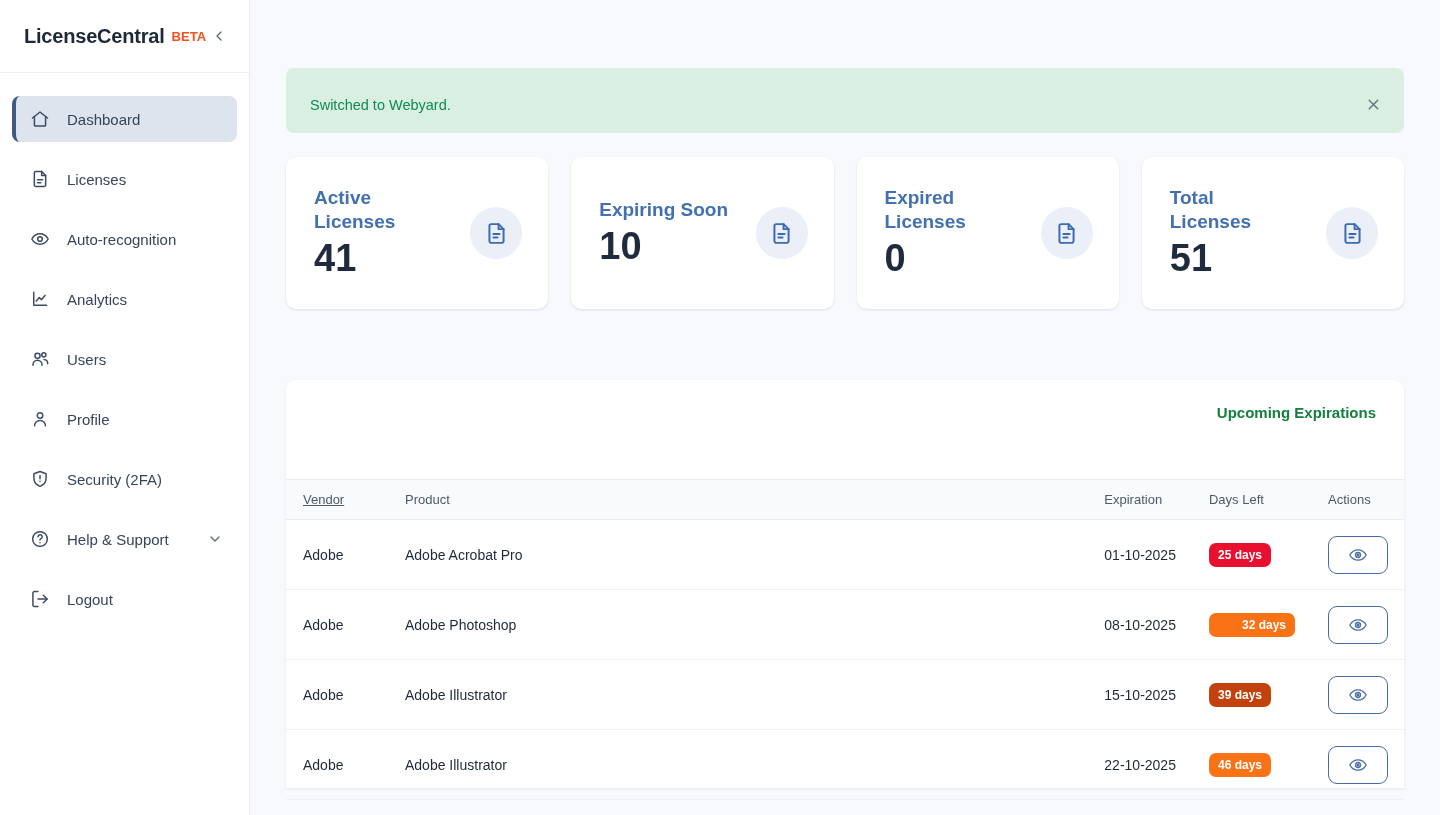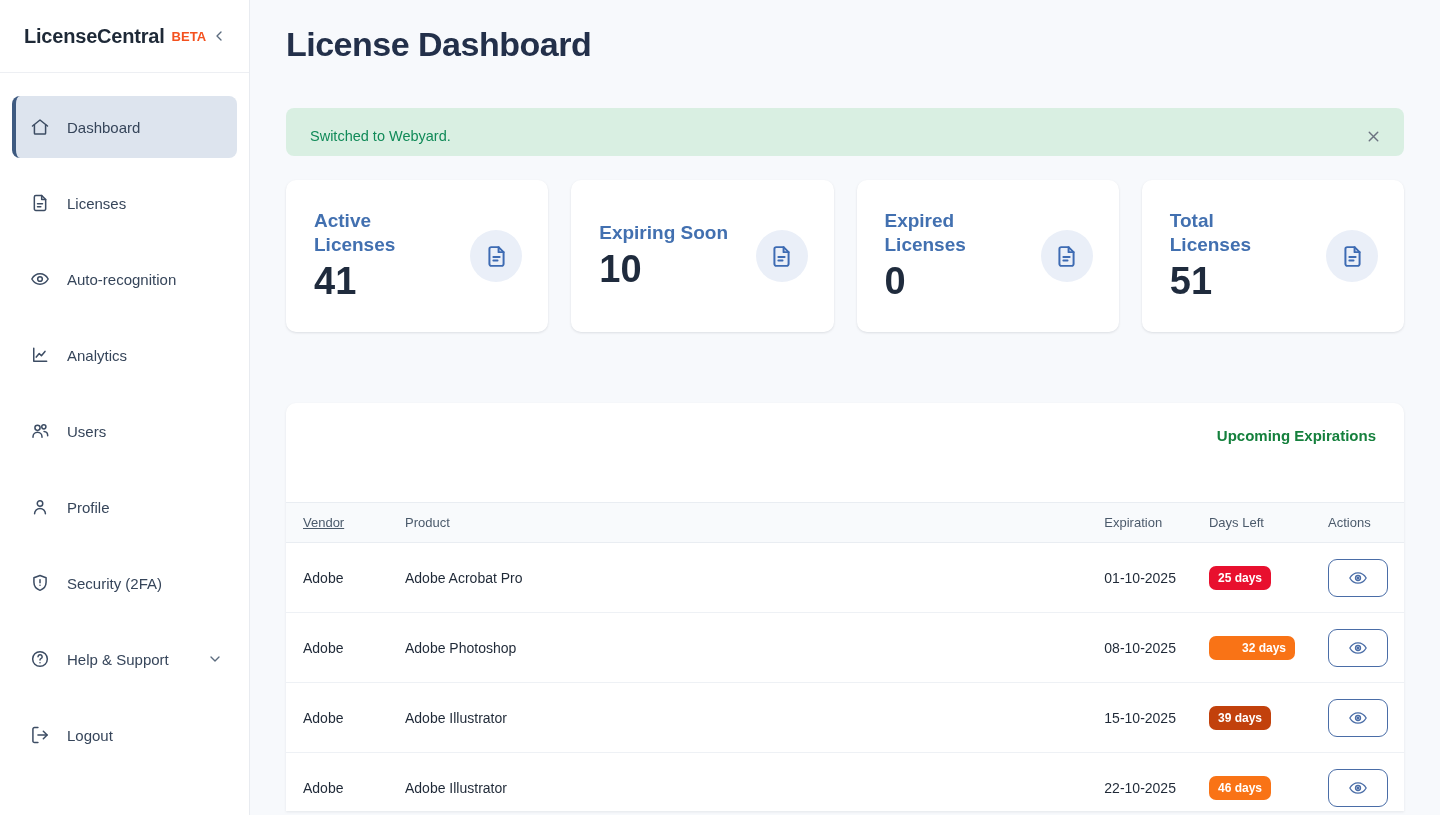--- a/index.html
+++ b/index.html
@@ -19,34 +19,34 @@
   }
   .sidebar-header {
     height:73px; display:flex; align-items:center;
     padding:0 20px 0 24px; border-bottom:1px solid #edeff3;
   }
   .brand { font-size:20px; font-weight:bold; color:#1e2937; letter-spacing:-0.2px; }
   .beta  { font-size:13px; font-weight:bold; margin-left:7px; }
   .collapse-btn { margin-left:auto; color:#5b6b7e; cursor:pointer; display:flex; background:none; border:none; padding:2px; }
   .nav { padding:23px 12px 0; }
   .nav-item {
-    display:flex; align-items:center; height:62px;
+    display:flex; align-items:center; height:46px;
     padding:0 14px 0 18px; margin-bottom:14px;
     border-radius:8px; color:#36455a; font-size:15px; cursor:pointer;
   }
   .nav-item .nav-icon { display:flex; margin-right:17px; color:#3c4c63; }
   .nav-item.active { background:#dde4ee; border-left:4px solid #3e5a80; padding-left:14px; }
   .chev-down { margin-left:auto; color:#5b6b7e; display:flex; }
 
   
   .main { flex:1; padding:24px 36px 0; overflow:hidden; }
   .page-title { margin:0; font-size:34px; line-height:40px; font-weight:bold; color:#23304a; letter-spacing:-0.5px; }
 
   .alert {
-    margin-top:44px; height:48px; border-radius:8px;
+    margin-top:44px; height:65px; border-radius:8px;
     display:flex; align-items:center; justify-content:space-between;
     padding:8px 20px 0 24px;
   }
   .alert-msg { font-size:14.5px; }
   .alert-close { background:none; border:none; cursor:pointer; color:#6b7280; display:flex; padding:2px; }
 
   .cards { display:grid; grid-template-columns:repeat(4,1fr); gap:23px; margin-top:24px; }
   .card {
     background:#fff; border-radius:10px; height:152px; padding:0 26px 0 28px;
     box-shadow:0 1px 3px rgba(16,24,40,.08), 0 1px 2px rgba(16,24,40,.04);
@@ -206,21 +206,20 @@
               <path d="M16 16.5 20.5 12 16 7.5"></path>
               <path d="M20.5 12h-11"></path>
             </svg>
         </span>
         <span>Logout</span>
       </div>
     </nav>
   </aside>
 
   <main class="main">
-    <h1 class="page-title">License Dashboard</h1>
 
     <div class="alert" style="background:#d9efe2;">
       <span class="alert-msg" style="color:#108a58;">Switched to Webyard.</span>
       <button class="alert-close" title="Dismiss">
         <svg width="17" height="17" viewBox="0 0 24 24" fill="none" stroke="currentColor" stroke-width="2" stroke-linecap="round">
             <path d="M6 6l12 12M18 6L6 18"></path>
           </svg>
       </button>
     </div>
 

